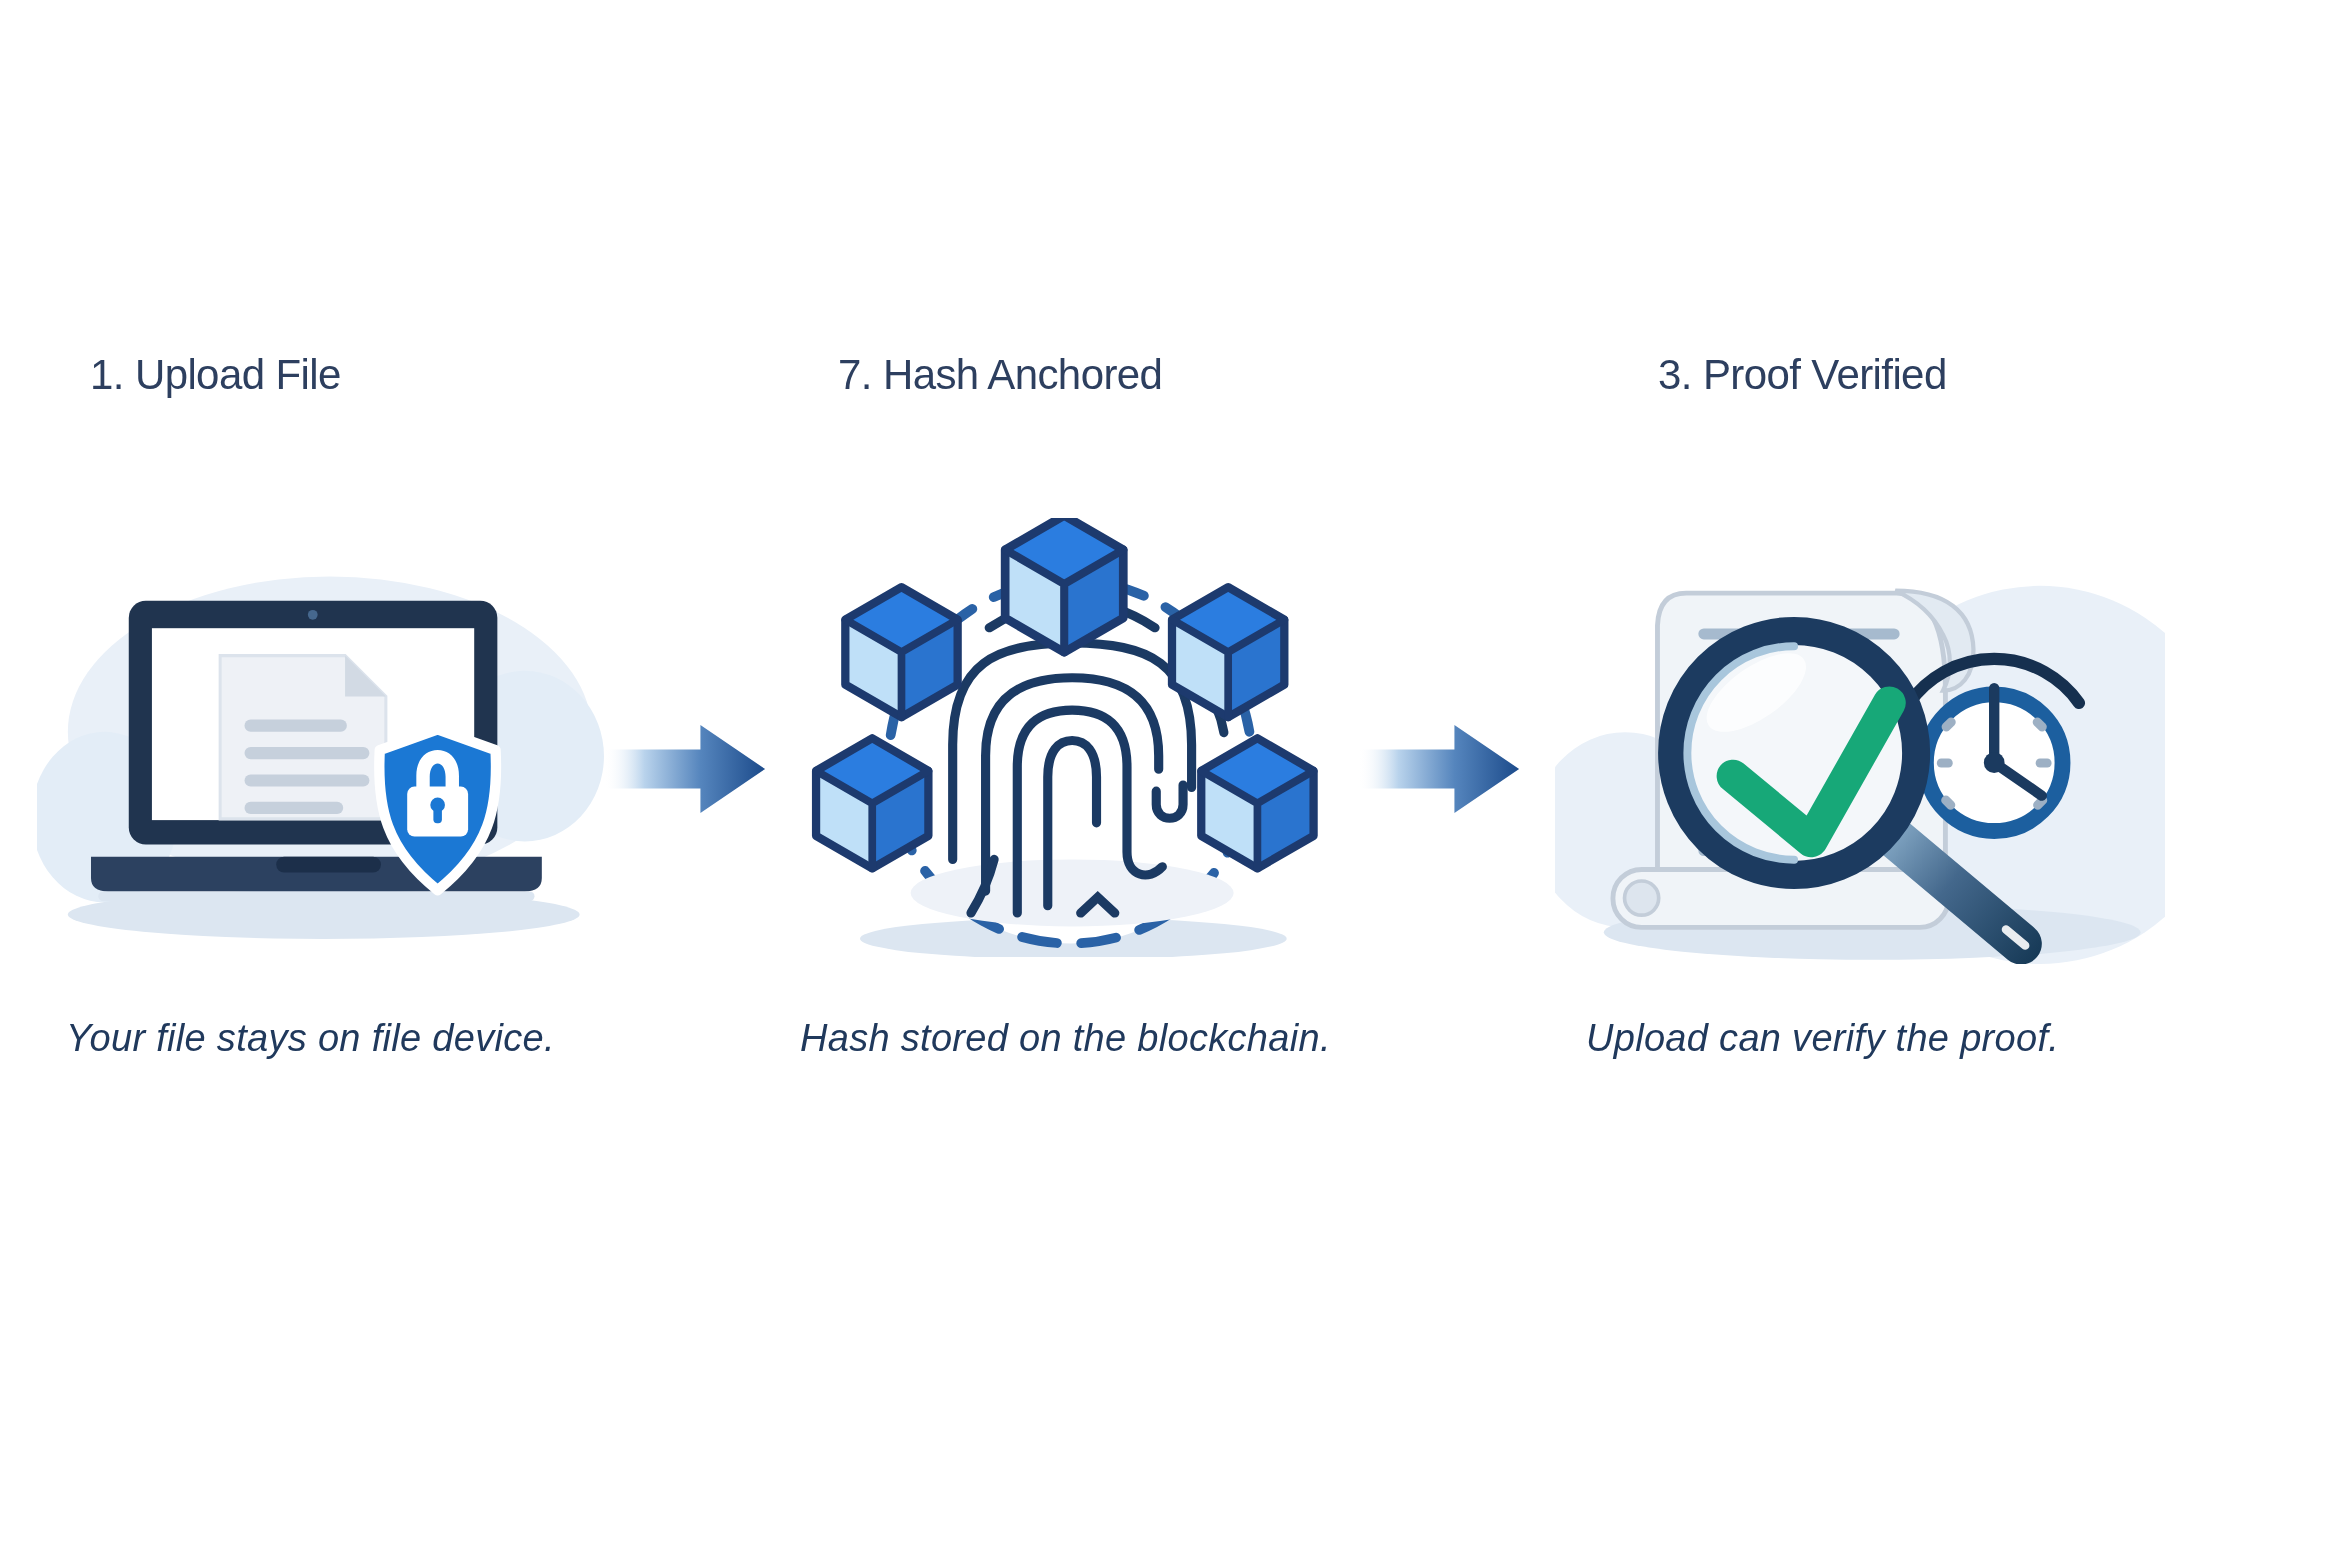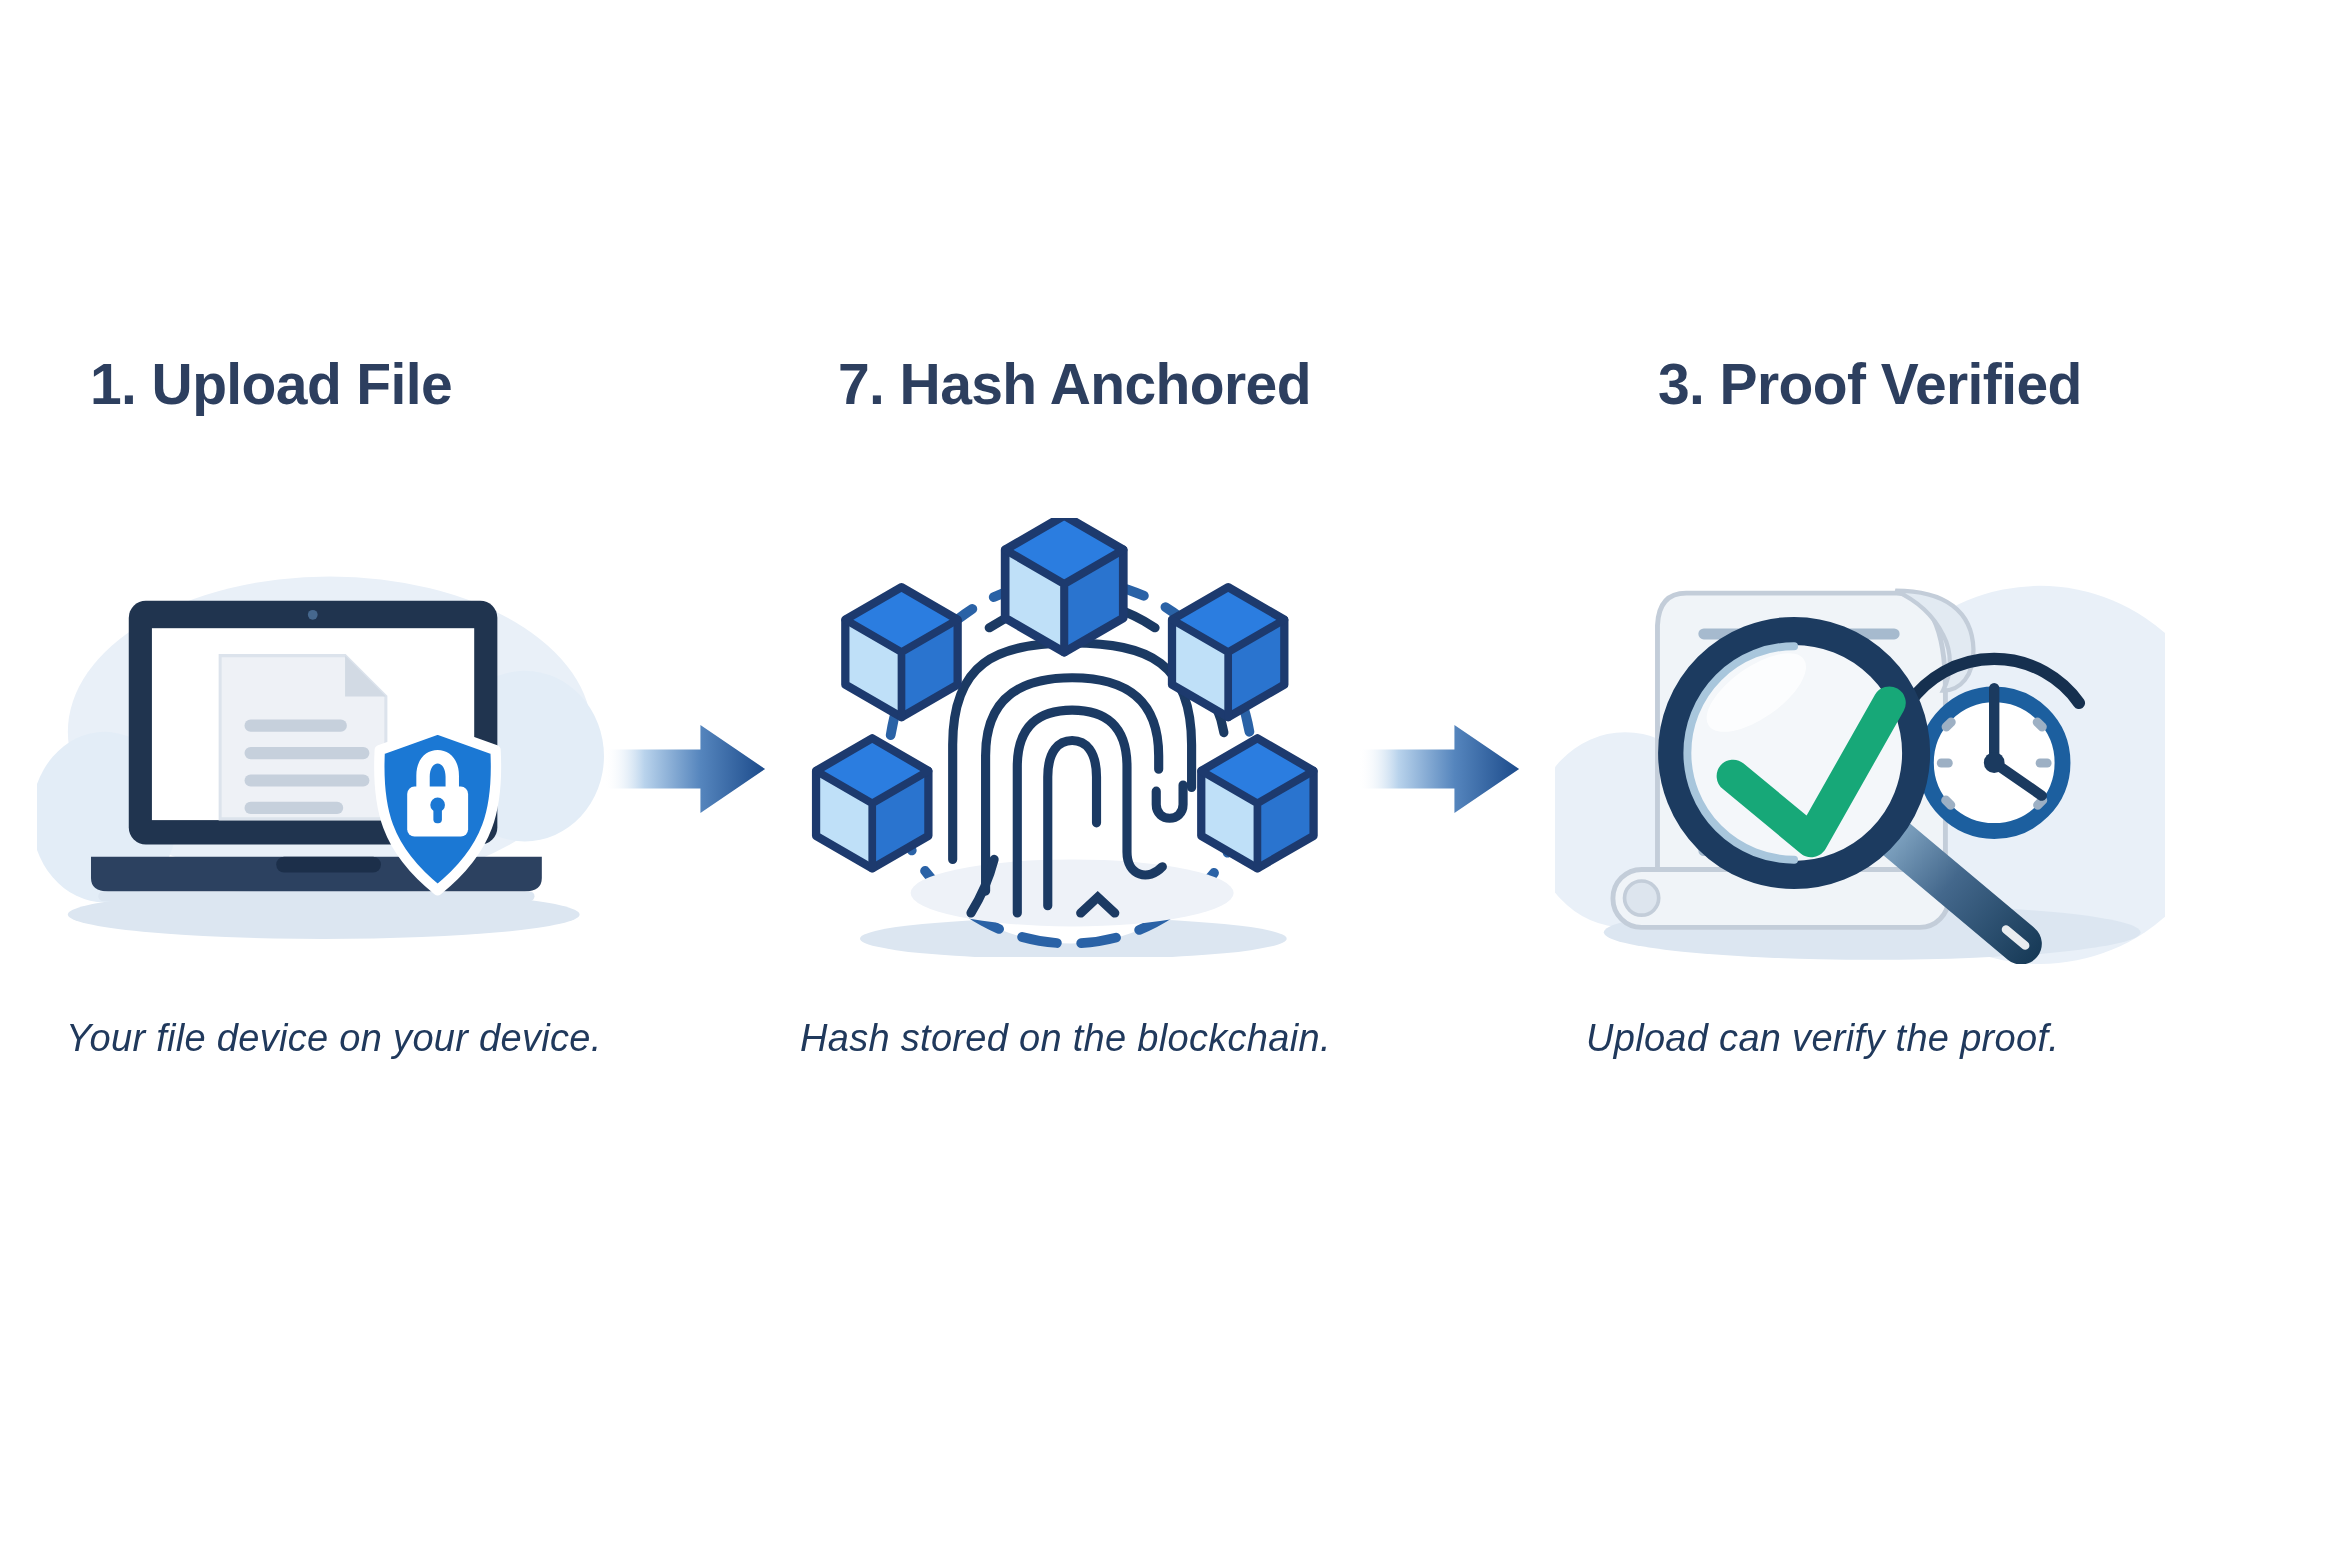--- a/index.html
+++ b/index.html
@@ -12,21 +12,21 @@
     --paper:#f0f4f8; --paper-stroke:#c3cdd9; --paper-line:#a6bace;
     --magnifier-rim:#1c3b60; --magnifier-highlight:#a8c6dc; --lens-fill:#f4f7fa;
     --handle-light:#8fb3cf; --handle-dark:#173a57;
     --check-green:#17a878; --clock-ring:#1c5f9f; --clock-hand:#1b3a5f; --clock-tick:#9db0c4; --clock-arc:#16304f;
     --arrow-light:#b9d3ec; --arrow-mid:#5585bd; --arrow-dark:#1c4b8b;
   }
   html,body{margin:0;padding:0;}
   body{width:2342px;height:1561px;background:#ffffff;overflow:hidden;position:relative;
        font-family:"Liberation Sans", sans-serif;}
   .canvas{position:absolute;inset:0;}
-  .step-title{position:absolute;font-size:57px;font-weight:700;letter-spacing:-0.6px;
+  .step-title{position:absolute;font-size:42px;font-weight:400;letter-spacing:-0.6px;
               color:var(--heading-text);white-space:nowrap;}
   #title-1{left:90px;top:351px;}
   #title-2{left:838px;top:351px;}
   #title-3{left:1630px;top:351px;margin-left:28px;}
   .step-caption{position:absolute;font-size:38px;font-style:italic;font-weight:500;
                 color:var(--caption-text);white-space:nowrap;letter-spacing:0.3px;}
   #caption-1{left:66px;top:1017px;}
   #caption-2{left:800px;top:1017px;}
   #caption-3{left:1586px;top:1017px;}
   .illus{position:absolute;}
@@ -190,18 +190,18 @@
         <rect x="-20" y="-34" width="340" height="68" rx="34" fill="url(#handleGrad)"></rect>
         <rect x="245" y="-9" width="55" height="14" rx="7" fill="#ffffff" opacity="0.9"></rect>
       </g>
       <circle cx="392" cy="354" r="200" fill="var(--lens-fill)" stroke="var(--magnifier-rim)" stroke-width="46"></circle>
       <path d="M392,179 A175,175 0 0 0 392,529" fill="none" stroke="var(--magnifier-highlight)" stroke-width="13" stroke-linecap="round"></path>
       <ellipse cx="330" cy="255" rx="95" ry="42" fill="#ffffff" opacity="0.75" transform="rotate(-35 330 255)"></ellipse>
       <path d="M292,392 L420,498 L548,272" fill="none" stroke="var(--check-green)" stroke-width="54" stroke-linecap="round" stroke-linejoin="round"></path>
     </g>
   </svg>
 
-  <div class="step-caption" id="caption-1">Your file device on your device.</div>
+  <div class="step-caption" id="caption-1">Your file stays on file device.</div>
   <div class="step-caption" id="caption-2">Hash stored on the blockchain.</div>
   <div class="step-caption" id="caption-3">Upload can verify the proof.</div>
 
 </div>
 
 
 </body></html>

